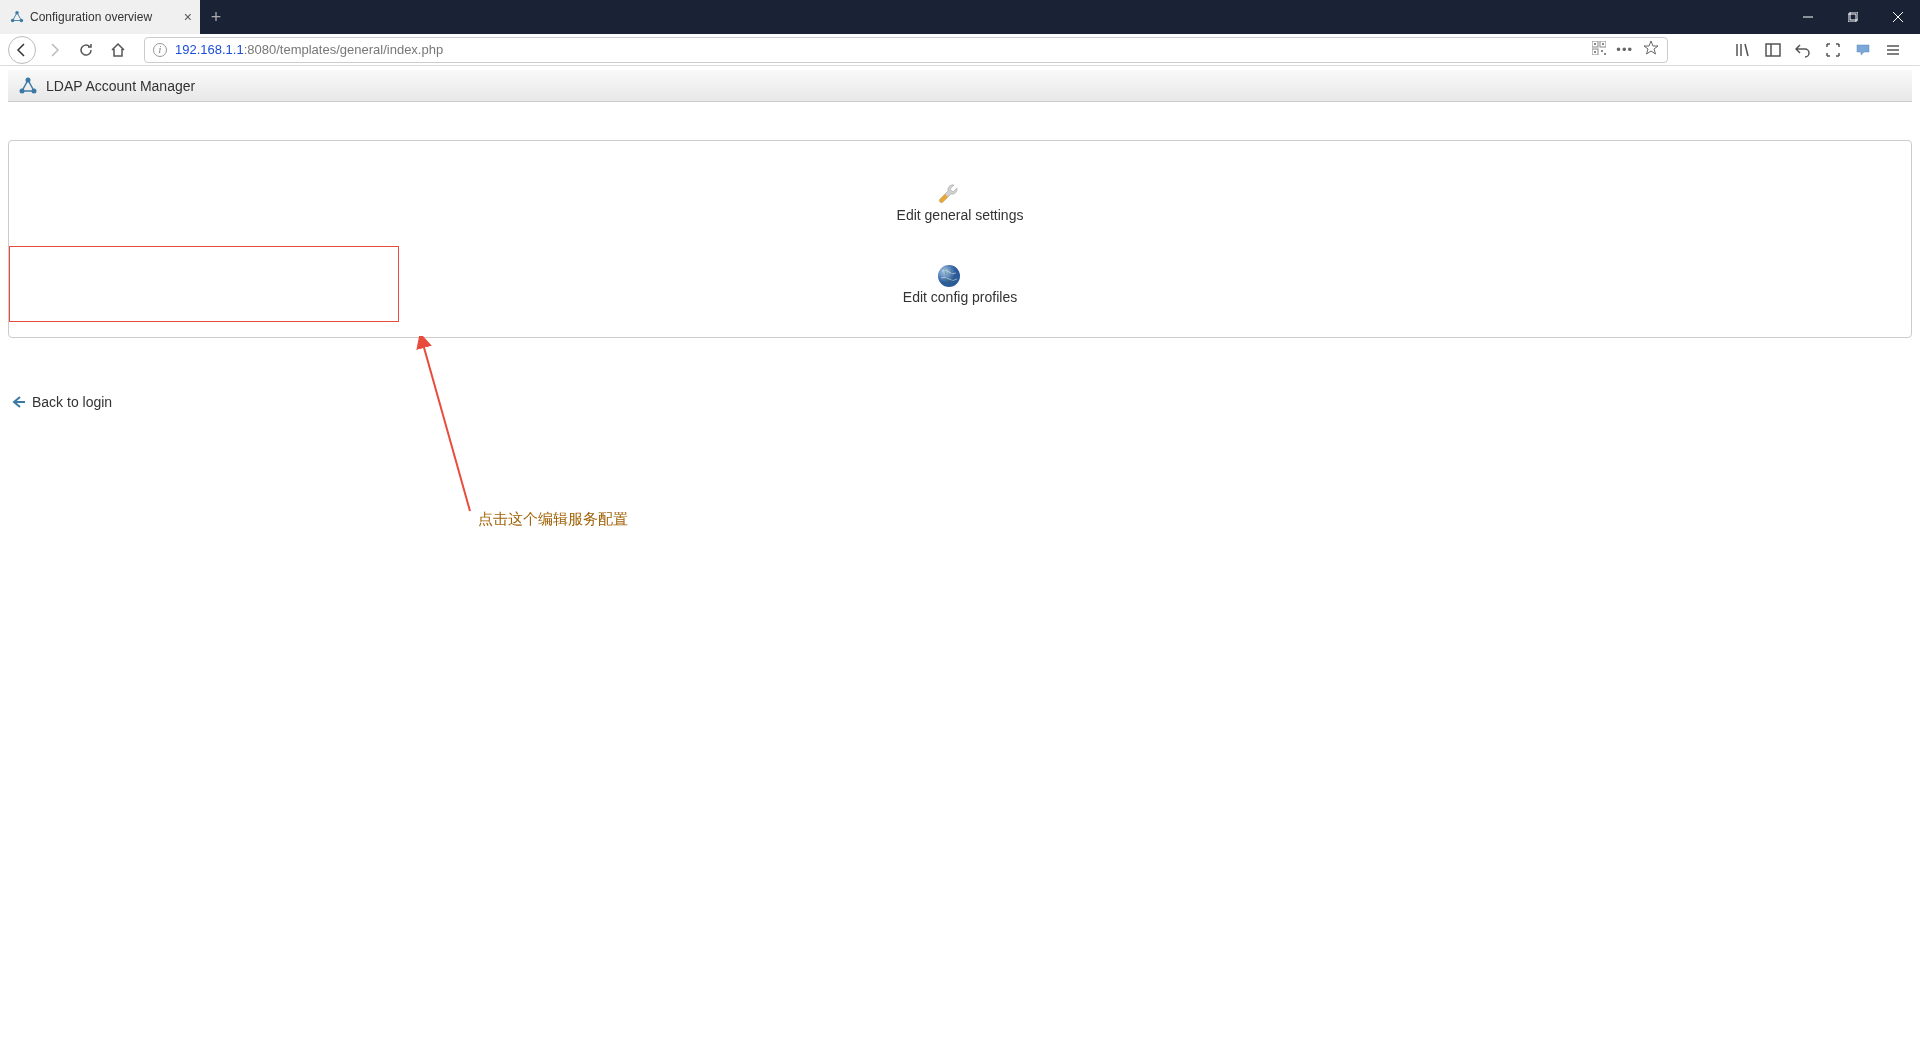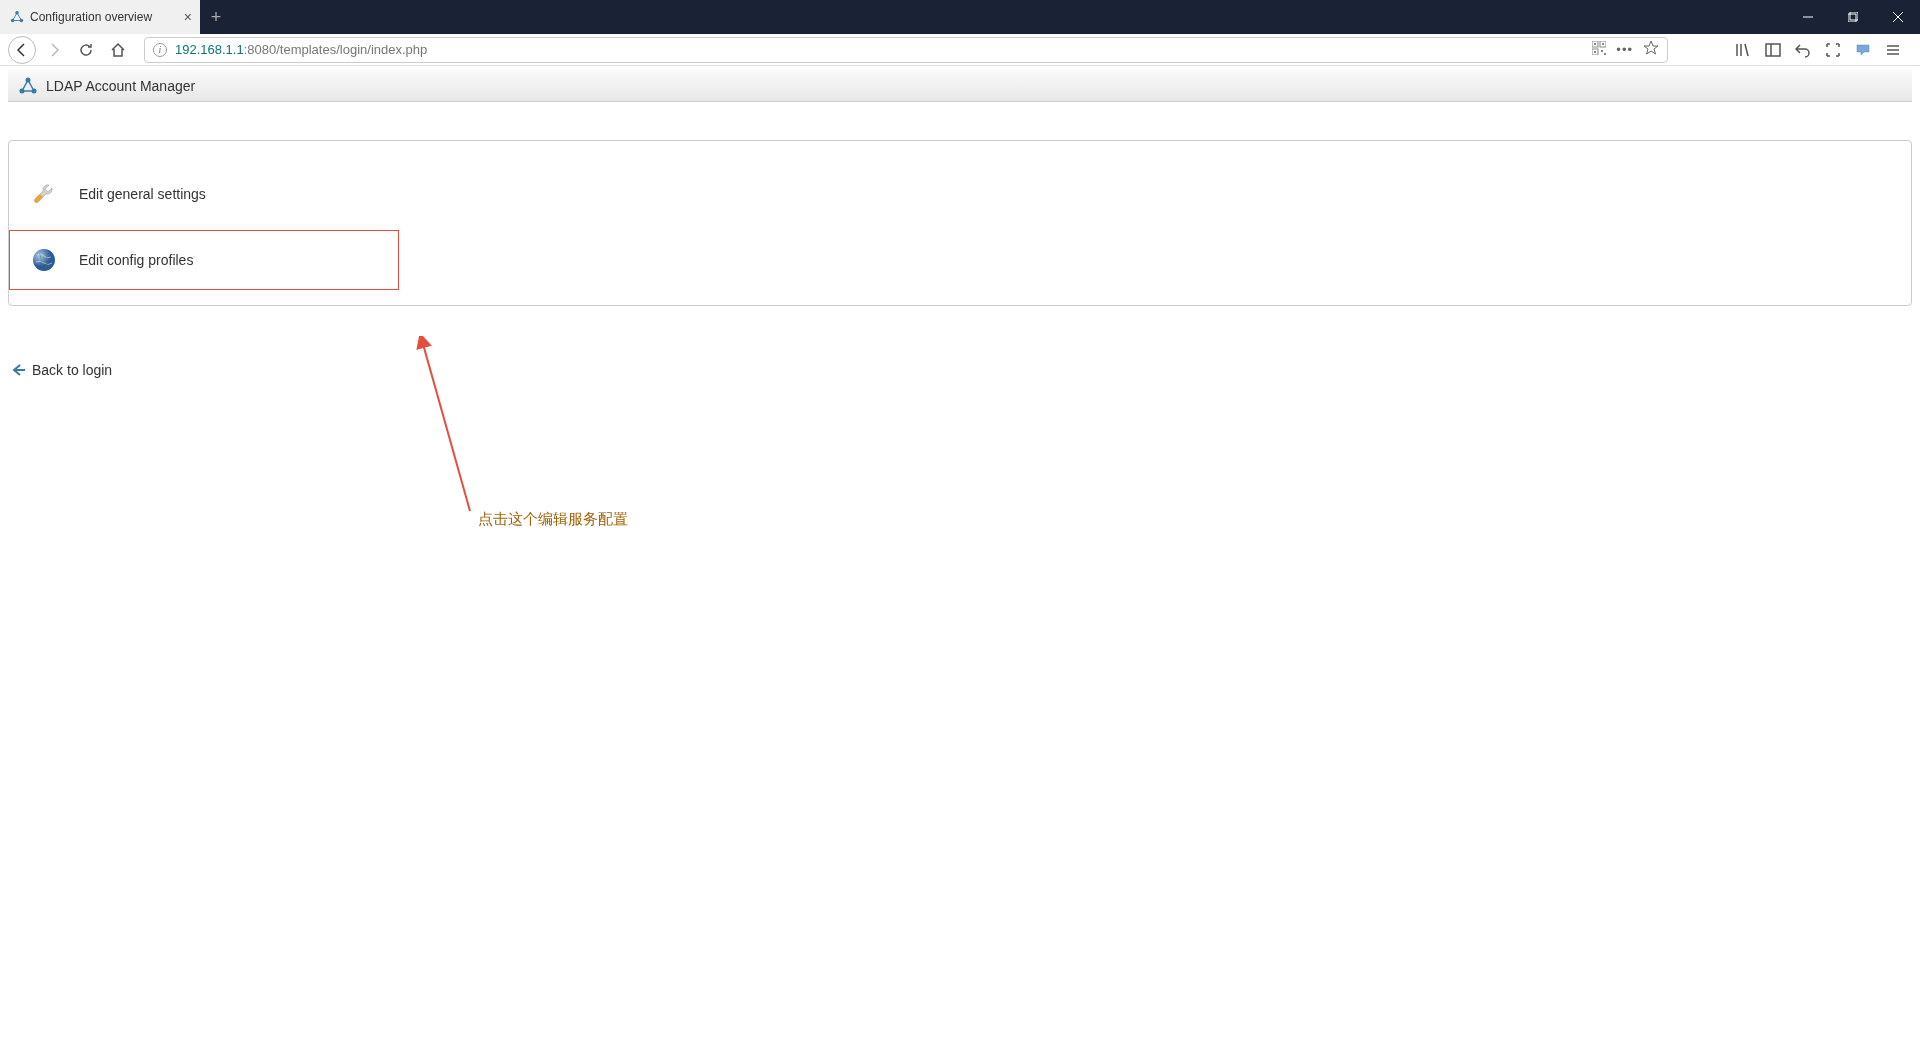--- a/index.html
+++ b/index.html
@@ -12,33 +12,33 @@
     .tab-close { position: absolute; right: 8px; font-size: 14px; color: #555; cursor: pointer; }
     .new-tab { width: 32px; display: flex; align-items: center; justify-content: center; color: #aaa; font-size: 18px; cursor: pointer; }
     .window-controls { margin-left: auto; display: flex; align-items: center; }
     .win-btn { width: 45px; height: 26px; display: flex; align-items: center; justify-content: center; color: #fff; cursor: pointer; }
     
     .browser-toolbar { height: 32px; background: #fff; border-bottom: 1px solid #ddd; display: flex; align-items: center; padding: 0 8px; gap: 4px; }
     .nav-btn { width: 28px; height: 28px; display: flex; align-items: center; justify-content: center; color: #555; border-radius: 4px; cursor: pointer; border: 1px solid transparent; }
     .nav-back { border: 1px solid #bbb; border-radius: 50%; }
     .nav-disabled { color: #bbb; cursor: default; }
     .url-bar { flex: 1; height: 26px; border: 1px solid #ccc; border-radius: 4px; margin: 0 60px 0 8px; display: flex; align-items: center; padding: 0 8px; font-size: 13px; color: #777; background: #fff; }
-    .url-bar .url-bold { color: #0f766e; }
+    .url-bar .url-bold { color: #1d4ed8; }
     .url-info-icon { margin-right: 8px; color: #777; border: 1px solid #999; border-radius: 50%; width: 14px; height: 14px; display: inline-flex; align-items: center; justify-content: center; font-size: 10px; font-style: italic; font-family: serif; }
     .url-actions { margin-left: auto; display: flex; gap: 10px; align-items: center; color: #666; }
     .right-icons { display: flex; gap: 8px; align-items: center; color: #555; padding-right: 8px; }
     .right-icons .icon-item { width: 22px; height: 22px; display: flex; align-items: center; justify-content: center; cursor: pointer; }
     
     
     .page-header { height: 32px; background: linear-gradient(#f9f9f9, #e8e8e8); border-bottom: 1px solid #ccc; display: flex; align-items: center; padding: 0 10px; margin: 4px 8px 0 8px; }
     .page-header-logo { width: 20px; height: 20px; margin-right: 8px; display: inline-flex; }
     .page-header-title { font-size: 14px; color: #333; }
     
     .content-card { margin: 38px 8px 0 8px; border: 1px solid #ccc; border-radius: 4px; padding: 28px 22px 20px 22px; background: #fff; }
-    .option-row { display: flex; align-items: center; padding: 12px 0; cursor: pointer; position: relative; }
+    .option-row { display: flex; align-items: center; padding: 12px 0; cursor: pointer; position: relative; flex-direction: column; }
     .option-icon { width: 26px; height: 26px; margin-right: 22px; display: inline-flex; align-items: center; justify-content: center; }
     .option-label { font-size: 14px; color: #333; }
     .highlight-box { position: absolute; border: 1px solid #e74c3c; left: -22px; right: auto; width: 390px; top: -5px; bottom: -5px; pointer-events: none; }
     
     .back-link { margin: 56px 0 15px 12px; display: flex; align-items: center; font-size: 14px; color: #333; cursor: pointer; }
     .back-icon { width: 14px; height: 14px; margin-right: 6px; }
     
     
     .annotation-svg { position: absolute; left: 415px; top: 270px; pointer-events: none; }
     .annotation-text { position: absolute; left: 478px; top: 444px; color: #a16207; font-size: 15px; font-family: "Microsoft YaHei", sans-serif; }
@@ -104,21 +104,21 @@
       </svg>
   </div>
   <div class="nav-btn">
     <svg width="16" height="16" viewBox="0 0 16 16">
         <path d="M2 8 L8 2 L14 8 M4 7 L4 14 L12 14 L12 7" fill="none" stroke="#555" stroke-width="1.5"></path>
       </svg>
   </div>
   <div class="url-bar">
     <span class="url-info-icon">i</span>
     <span class="url-bold">192.168.1.1</span>
-      <span>:8080/templates/login/index.php</span>
+      <span>:8080/templates/general/index.php</span>
     <div class="url-actions">
       <span>
         <svg width="14" height="14" viewBox="0 0 14 14">
             <rect x="0" y="0" width="6" height="6" fill="none" stroke="#888"></rect>
             <rect x="8" y="0" width="6" height="6" fill="none" stroke="#888"></rect>
             <rect x="0" y="8" width="6" height="6" fill="none" stroke="#888"></rect>
             <rect x="2" y="2" width="2" height="2" fill="#888"></rect>
             <rect x="10" y="2" width="2" height="2" fill="#888"></rect>
             <rect x="2" y="10" width="2" height="2" fill="#888"></rect>
             <rect x="9" y="9" width="2" height="2" fill="#888"></rect>

